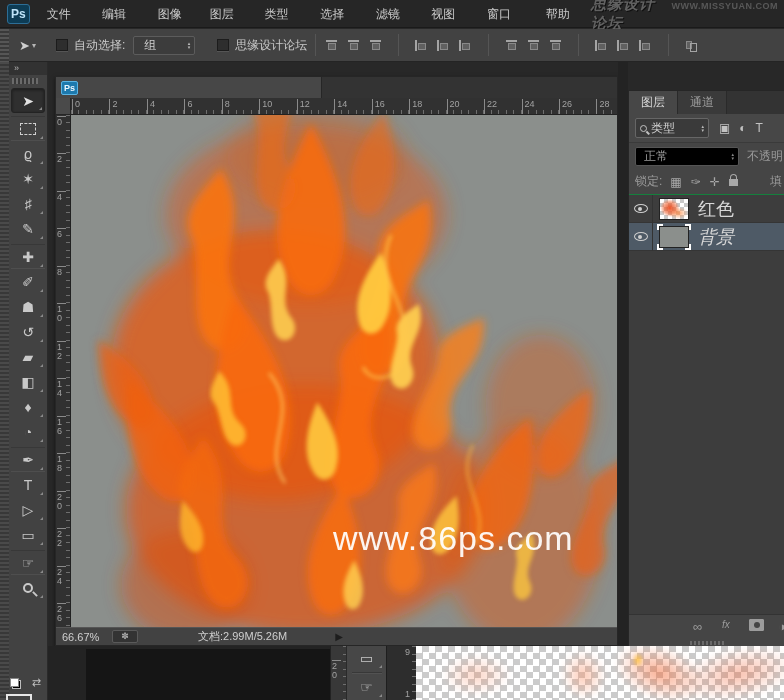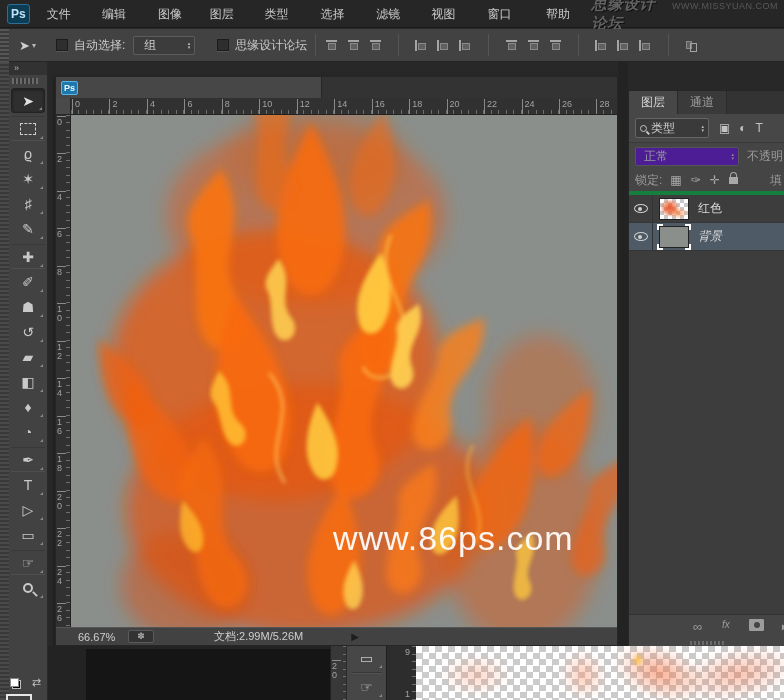--- a/index.html
+++ b/index.html
@@ -10,21 +10,21 @@
   
   #menubar { position:absolute; left:0; top:0; width:784px; height:28px; background:#262626;
     border-bottom:1px solid #1a1a1a; display:flex; align-items:center; }
   #ps-logo { width:25px; height:20px; margin:0 6px 0 7px; background:#0d3c55; color:#bfe3f8;
     border:1px solid #2d6e96; border-radius:3px; font-size:12px; font-weight:bold;
     display:flex; align-items:center; justify-content:center; }
   .menu-item { color:#c9c9c9; font-size:12px; padding:0 11px; height:28px; line-height:28px; cursor:default; }
   #mb-watermark { margin-left:auto; margin-right:6px; display:flex; align-items:baseline; gap:5px; }
   #mb-watermark .t1 { color:#616161; font-size:15px; font-weight:bold; letter-spacing:1px;
     text-shadow:1px 1px 0 #111; font-style:italic; }
-  #mb-watermark .t2 { color:#585858; font-size:9px; font-weight:normal; letter-spacing:.5px; }
+  #mb-watermark .t2 { color:#585858; font-size:9px; font-weight:bold; letter-spacing:.5px; }
 
   
   #optionsbar { position:absolute; left:0; top:29px; width:784px; height:33px; background:#424242;
     border-bottom:1px solid #242424; display:flex; align-items:center; }
   #opt-grip { width:9px; height:33px; background:repeating-linear-gradient(180deg,#565656 0 2px,#3a3a3a 2px 4px); }
   .opt-tool-ic { color:#cfcfcf; font-size:13px; margin:0 2px 0 10px; }
   .caret { color:#b5b5b5; font-size:8px; margin-right:10px; }
   .checkbox { width:12px; height:12px; background:#2e2e2e; border:1px solid #1c1c1c;
     box-shadow:0 1px 0 #555; margin:0 6px 0 10px; }
   .opt-label { color:#cbcbcb; font-size:12px; }
@@ -97,21 +97,21 @@
     background-image:repeating-linear-gradient(180deg,#6e6e6e 0 1px,transparent 1px 7.5px);
     background-size:4px 100%; background-position:100% 0; background-repeat:no-repeat; }
   .vnum { position:absolute; left:1px; color:#a2a2a2; font-size:9px; width:9px; line-height:9px;
     word-break:break-all; border-top:1px solid #8a8a8a; padding-top:1px; }
   #canvas { position:absolute; left:15px; top:38px; right:0; bottom:18px; background:#8b8f8c; overflow:hidden; }
   #canvas svg { position:absolute; left:0; top:0; }
   #canvas-wm { position:absolute; left:262px; top:404px; color:rgba(255,255,255,.93); font-size:34px;
     letter-spacing:1px;text-align:center; }
   #statusbar { position:absolute; left:0; bottom:0; right:0; height:18px; background:#424242;
     border-top:1px solid #555; display:flex; align-items:center; font-size:11px; color:#cfcfcf; }
-  #status-zoom { margin-left:22px; width:46px; }
+  #status-zoom { margin-left:6px; width:46px; }
   #zoom-widget { width:26px; height:13px; background:#333; border:1px solid #5a5a5a; border-radius:2px;
     color:#aaa; font-size:9px; line-height:11px; text-align:center; margin-left:4px; }
   #status-doc { margin-left:60px; }
   #status-arrow { margin-left:48px; color:#1d1d1d; font-size:10px; }
 
   
   #layerspanel { position:absolute; left:628px; top:90px; width:156px; height:558px; background:#454545;
     border:1px solid #262626; border-right:none; overflow:hidden; }
   #lp-tabs { position:absolute; left:0; top:0; right:0; height:23px; background:#333;
     display:flex; }
@@ -124,26 +124,26 @@
     border-radius:2px; display:flex; align-items:center; gap:4px; padding:0 4px; color:#d2d2d2;
     font-size:12px; }
   .search-ic { width:7px; height:7px; border:1.5px solid #c2c2c2; border-radius:50%; position:relative;
     flex:none; }
   .search-ic::after { content:""; position:absolute; left:5px; top:6px; width:4px; height:1.5px;
     background:#c2c2c2; transform:rotate(45deg); }
   #type-combo .spin { margin-left:auto; font-size:5px; line-height:4px; color:#bbb; white-space:pre; }
   #lp-filter-icons { display:flex; gap:9px; margin-left:10px; color:#c2c2c2; font-size:12px; }
   #lp-blend { position:absolute; left:0; top:51px; right:0; height:27px; display:flex; align-items:center;
     border-top:1px solid #3a3a3a; }
-  #blend-dd { width:104px; height:19px; margin-left:6px; background:#4c1d95; border:1px solid #555;
+  #blend-dd { width:104px; height:19px; margin-left:6px; background:#000000; border:1px solid #555;
     border-radius:2px; color:#9a9a9a; font-size:12px; display:flex; align-items:center; padding:0 4px 0 8px; }
   #blend-dd .spin { margin-left:auto; font-size:5px; line-height:4px; color:#888; white-space:pre; }
   #opacity-lbl { color:#9a9a9a; font-size:12px; margin-left:8px; white-space:nowrap; }
   #lp-lock { position:absolute; left:0; top:78px; right:0; height:26px; display:flex; align-items:center;
-    gap:8px; color:#9a9a9a; font-size:12px; border-bottom:4px solid #15803d; }
+    gap:8px; color:#9a9a9a; font-size:12px; border-bottom:1px solid #15803d; }
   #lp-lock .lbl { margin-left:6px; }
   .lock-ic { color:#a8a8a8; font-size:12px; }
   .padlock { width:9px; height:7px; background:#a8a8a8; position:relative; display:inline-block; margin-top:4px; }
   .padlock::before { content:""; position:absolute; left:1px; top:-5px; width:5px; height:5px;
     border:1.5px solid #a8a8a8; border-bottom:none; border-radius:4px 4px 0 0; }
   #fill-lbl { margin-left:auto; margin-right:2px; }
   #layer-list { position:absolute; left:0; top:104px; right:0; bottom:33px; background:#3d3d3d; }
   .lrow { height:28px; display:flex; align-items:center; border-bottom:1px solid #353535; }
   .lrow.lsel { background:#4e5a66; }
   .eyecell { width:24px; height:28px; border-right:1px solid #333; display:flex; align-items:center;
@@ -162,21 +162,21 @@
     background:
       linear-gradient(#fff,#fff) left top/6px 2px,
       linear-gradient(#fff,#fff) left top/2px 6px,
       linear-gradient(#fff,#fff) right top/6px 2px,
       linear-gradient(#fff,#fff) right top/2px 6px,
       linear-gradient(#fff,#fff) left bottom/6px 2px,
       linear-gradient(#fff,#fff) left bottom/2px 6px,
       linear-gradient(#fff,#fff) right bottom/6px 2px,
       linear-gradient(#fff,#fff) right bottom/2px 6px;
     background-repeat:no-repeat; }
-  .lname { color:#d8d8d8; font-size:12px; margin-left:9px; }
+  .lname { color:#d8d8d8; font-size:18px; margin-left:9px; }
   .lname.it { font-style:italic; }
   #lp-bottom { position:absolute; left:0; bottom:8px; right:0; height:25px; background:#454545;
     border-top:1px solid #333; }
   .lpb-ic { position:absolute; top:4px; color:#9c9c9c; font-size:13px; }
   .lpb-fx { font-style:italic; font-size:10px; }
   .mask-ic { width:15px; height:12px; border:1px solid #9c9c9c; border-radius:1px; display:flex;
     align-items:center; justify-content:center; background:#9c9c9c; }
   .mask-ic::after { content:""; width:6px; height:6px; background:#454545; border-radius:50%; }
   #lp-grip { position:absolute; left:50%; bottom:2px; width:34px; height:4px; margin-left:-17px;
     background:repeating-linear-gradient(90deg,#6a6a6a 0 2px,#454545 2px 4px); }

